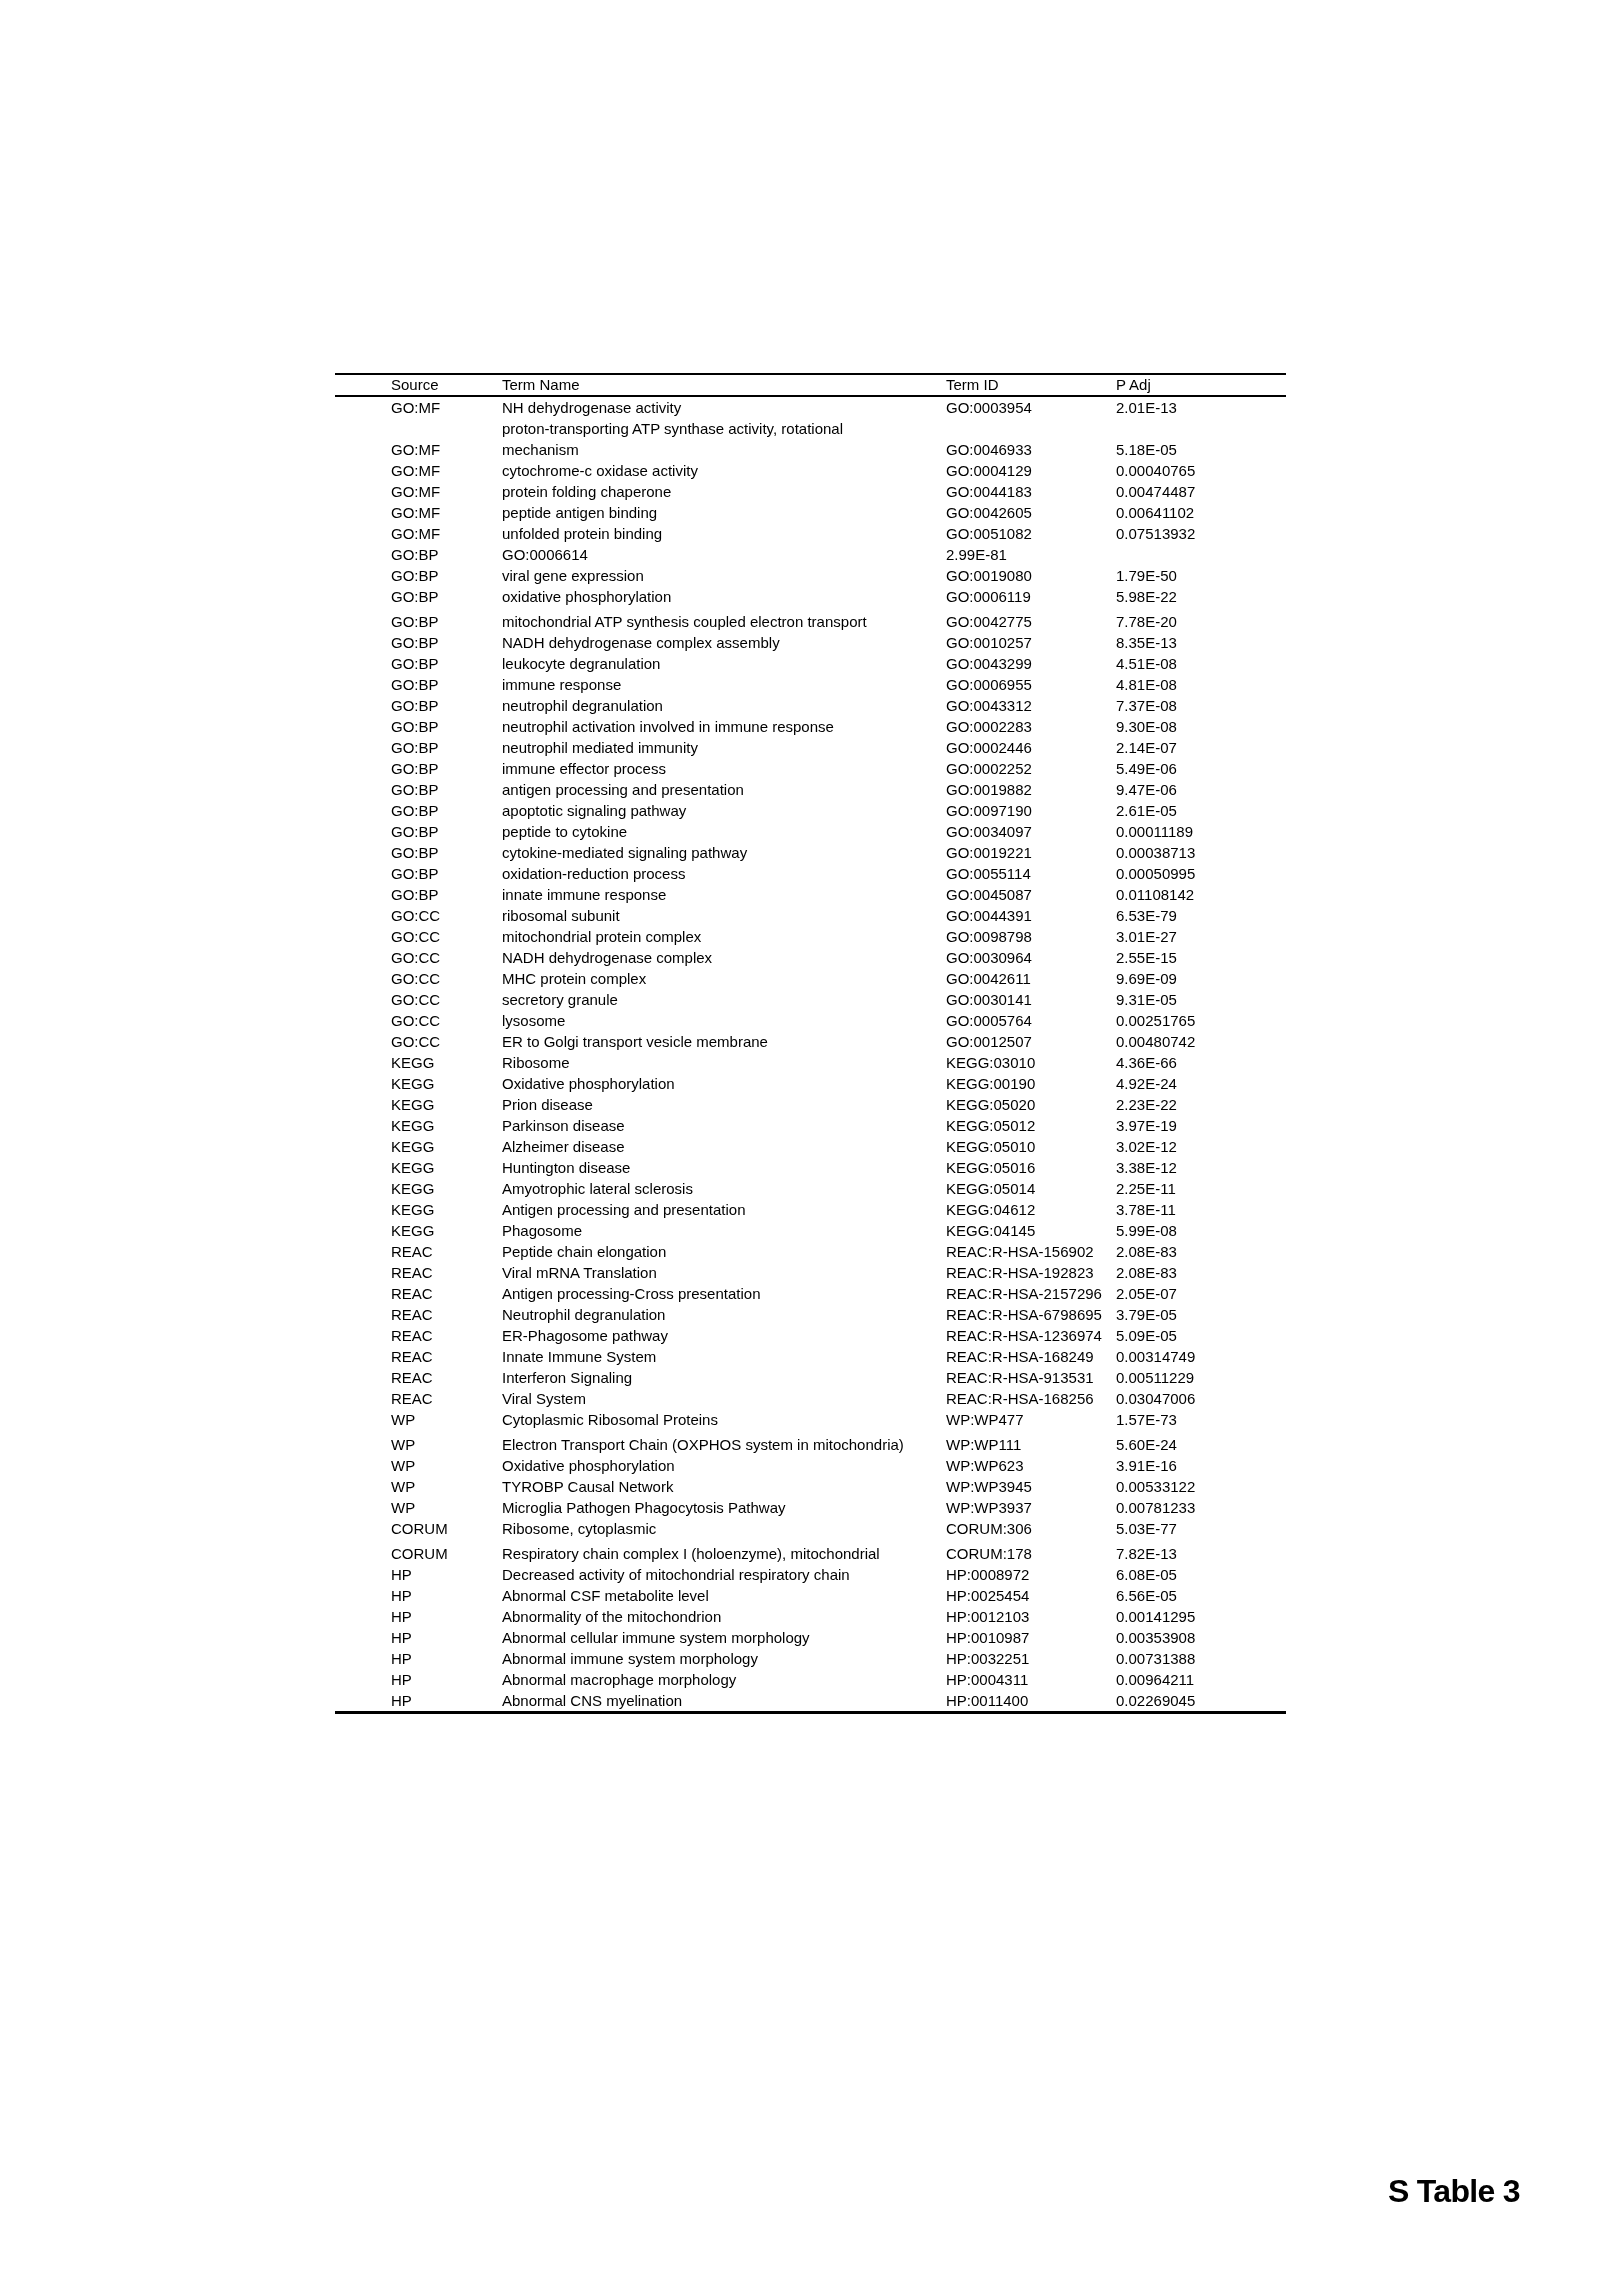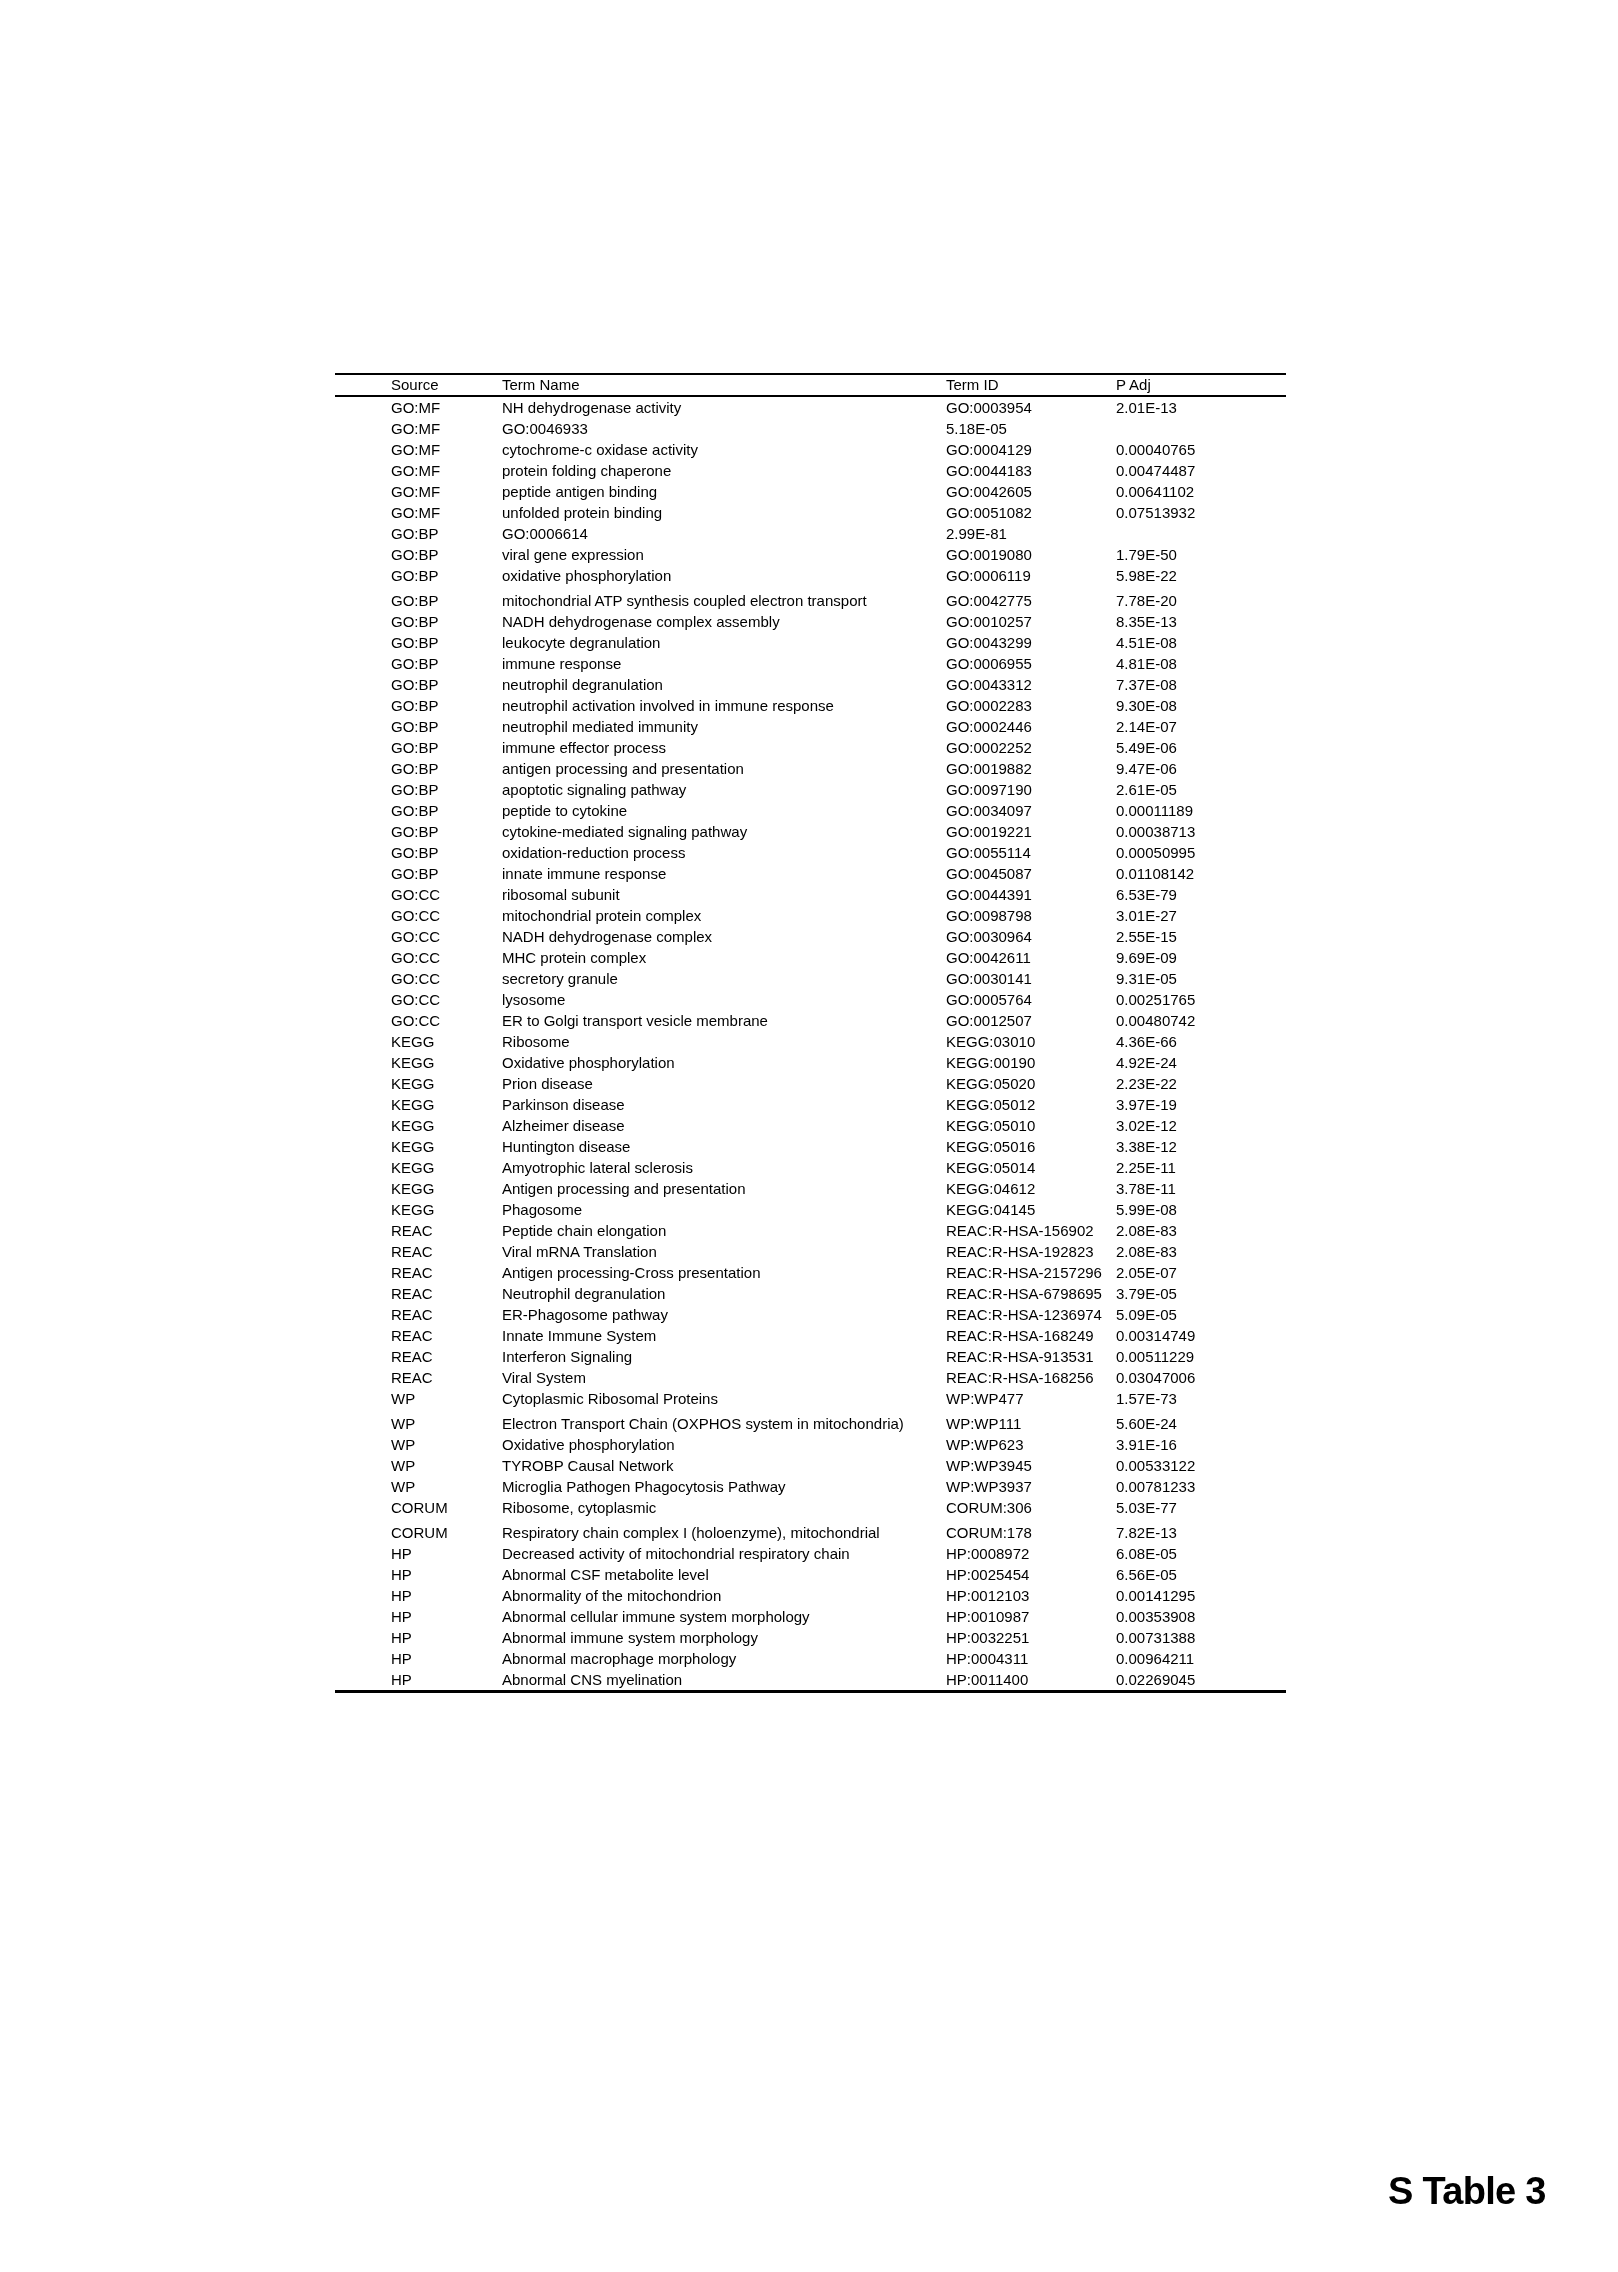--- a/index.html
+++ b/index.html
@@ -41,21 +41,21 @@
   .thead .c {
     font-weight: normal;
     line-height: 19.6px;
     white-space: nowrap;
   }
   .row.gap { padding-top: 4px; }
   .caption {
     position: absolute;
     left: 1388px;
     top: 2171px;
-    font-size: 38px;
+    font-size: 32px;
     font-weight: bold;
     line-height: 40px;
     letter-spacing: -0.7px;
   }
 </style>
 </head>
 <body>
 
 <div class="table-wrap">
   <div class="row thead">
@@ -66,20 +66,22 @@
   </div>
   <div id="tbody">
       <div class="row">
         <div class="c source">GO:MF</div>
         <div class="c term">NH dehydrogenase activity</div>
         <div class="c id">GO:0003954</div>
         <div class="c p">2.01E-13</div>
       </div>
       <div class="row">
         <div class="c source">GO:MF</div>
+        <div class="c term">proton-transporting ATP synthase activity, rotational
+mechanism</div>
         <div class="c id">GO:0046933</div>
         <div class="c p">5.18E-05</div>
       </div>
       <div class="row">
         <div class="c source">GO:MF</div>
         <div class="c term">cytochrome-c oxidase activity</div>
         <div class="c id">GO:0004129</div>
         <div class="c p">0.00040765</div>
       </div>
       <div class="row">

